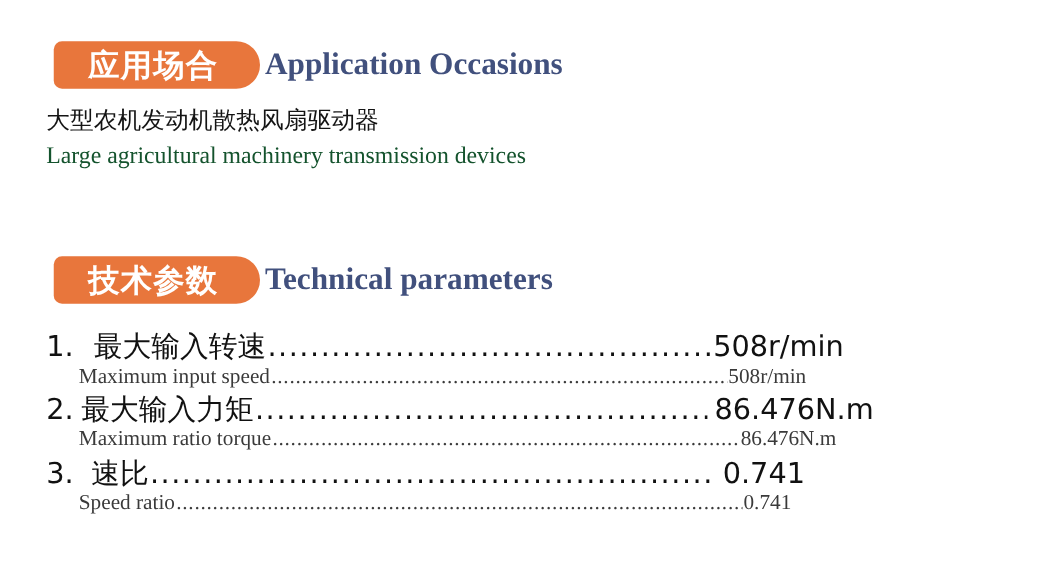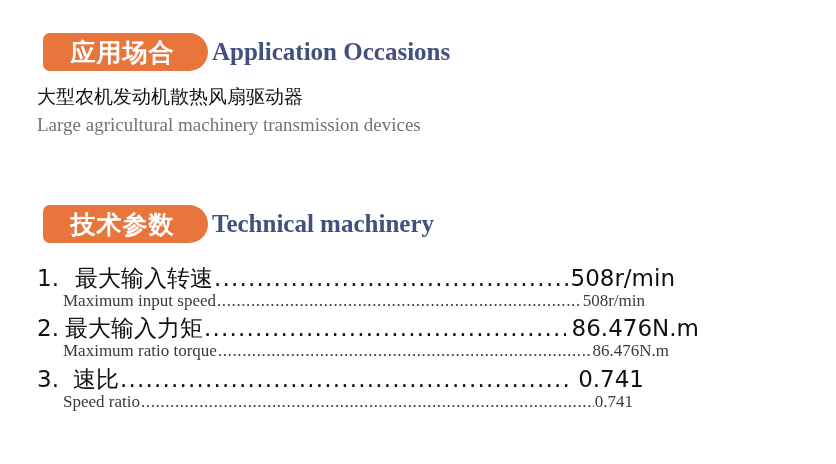--- a/index.html
+++ b/index.html
@@ -69,21 +69,21 @@
   .body-cn {
     font-family: "DejaVu Sans", "Liberation Sans", sans-serif;
     font-size: 19px;
     color: #141414;
     line-height: 1.35;
     white-space: nowrap;
   }
   .body-en {
     font-family: "Liberation Serif", "DejaVu Serif", serif;
     font-size: 19px;
-    color: #737373;
+    color: #14532d;
     line-height: 1.35;
     white-space: nowrap;
     margin-top: 2px;
   }
 
   
   #params {
     position: absolute;
     left: 37px;
     top: 264px;
@@ -156,21 +156,21 @@
 
   <div id="app-body">
     <div class="body-cn">大型农机发动机散热风扇驱动器</div>
     <div class="body-en">Large agricultural machinery transmission devices</div>
   </div>
 
   <div class="section-header" id="section-tech">
     <div class="badge">
       <span class="badge-label">技术参数</span>
     </div>
-    <div class="section-en">Technical machinery</div>
+    <div class="section-en">Technical parameters</div>
   </div>
 
   <div id="params">
 
     <div class="param-item">
       <div class="leader-line param-main pad-1">
         <span class="leader-label">1.</span>
         <span class="leader-label" style="margin-left:16px;">最大输入转速</span>
         <span class="leader-dots">........................................................................................................................</span>
         <span class="leader-value">508r/min</span>

